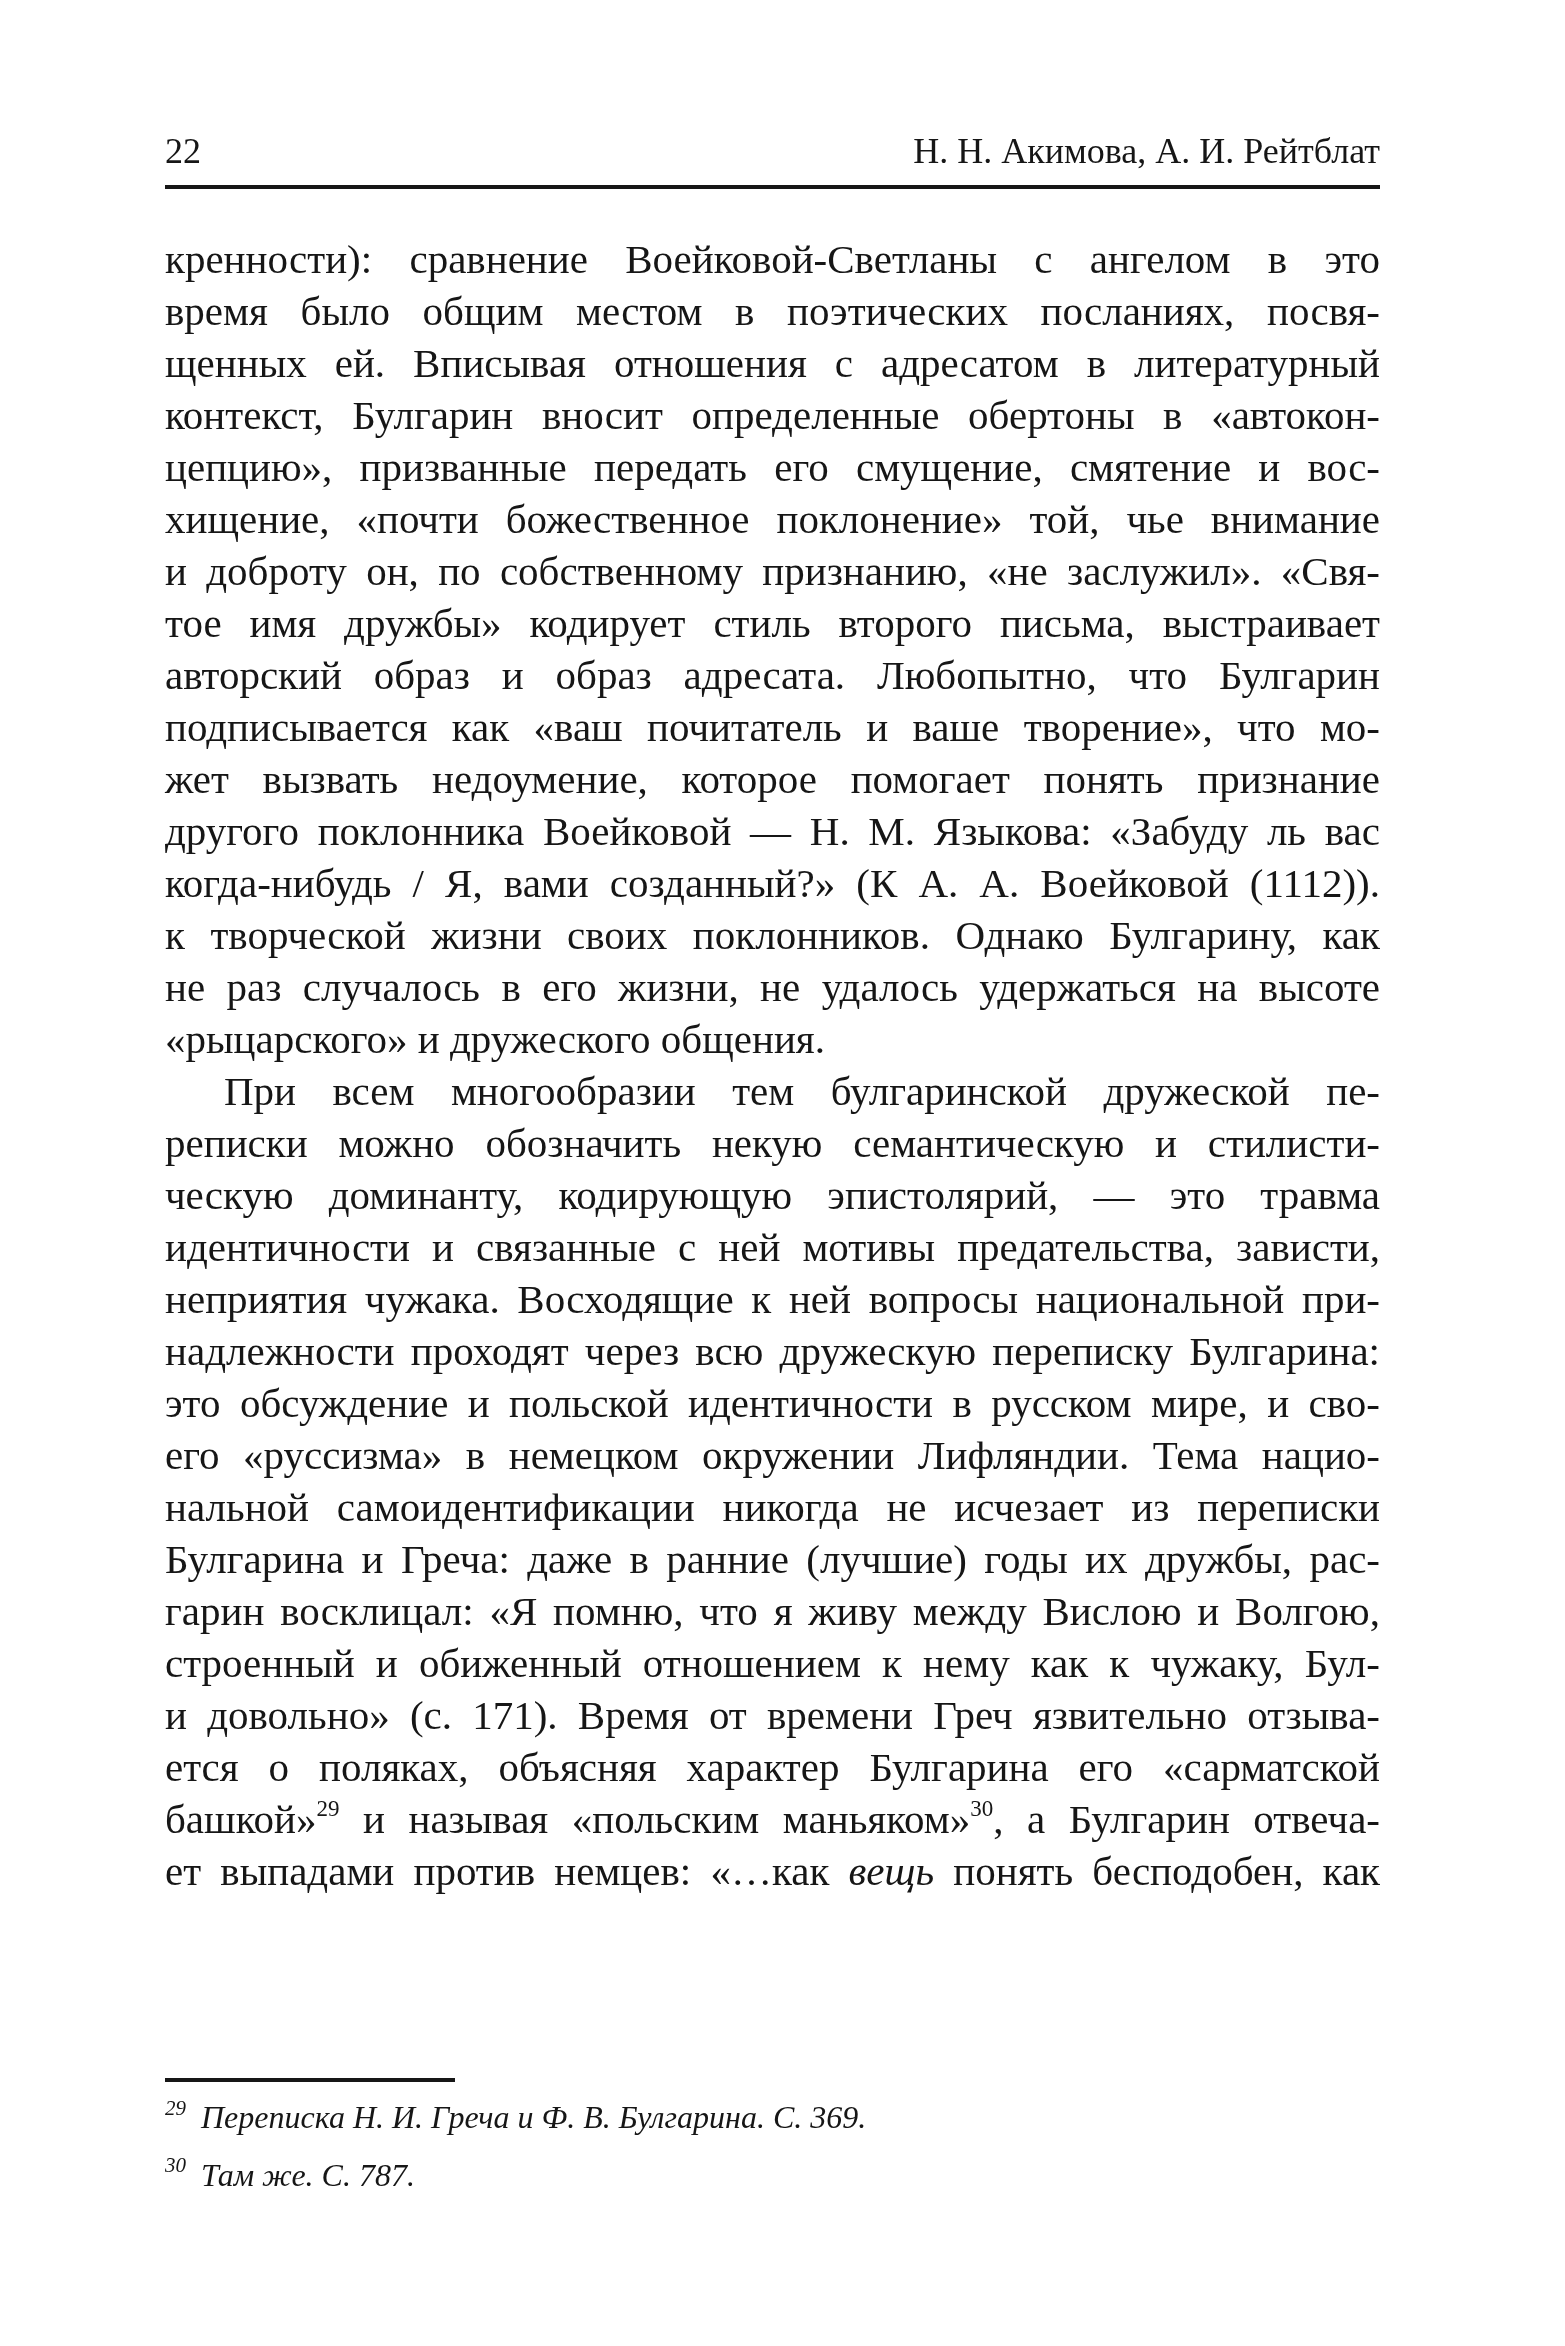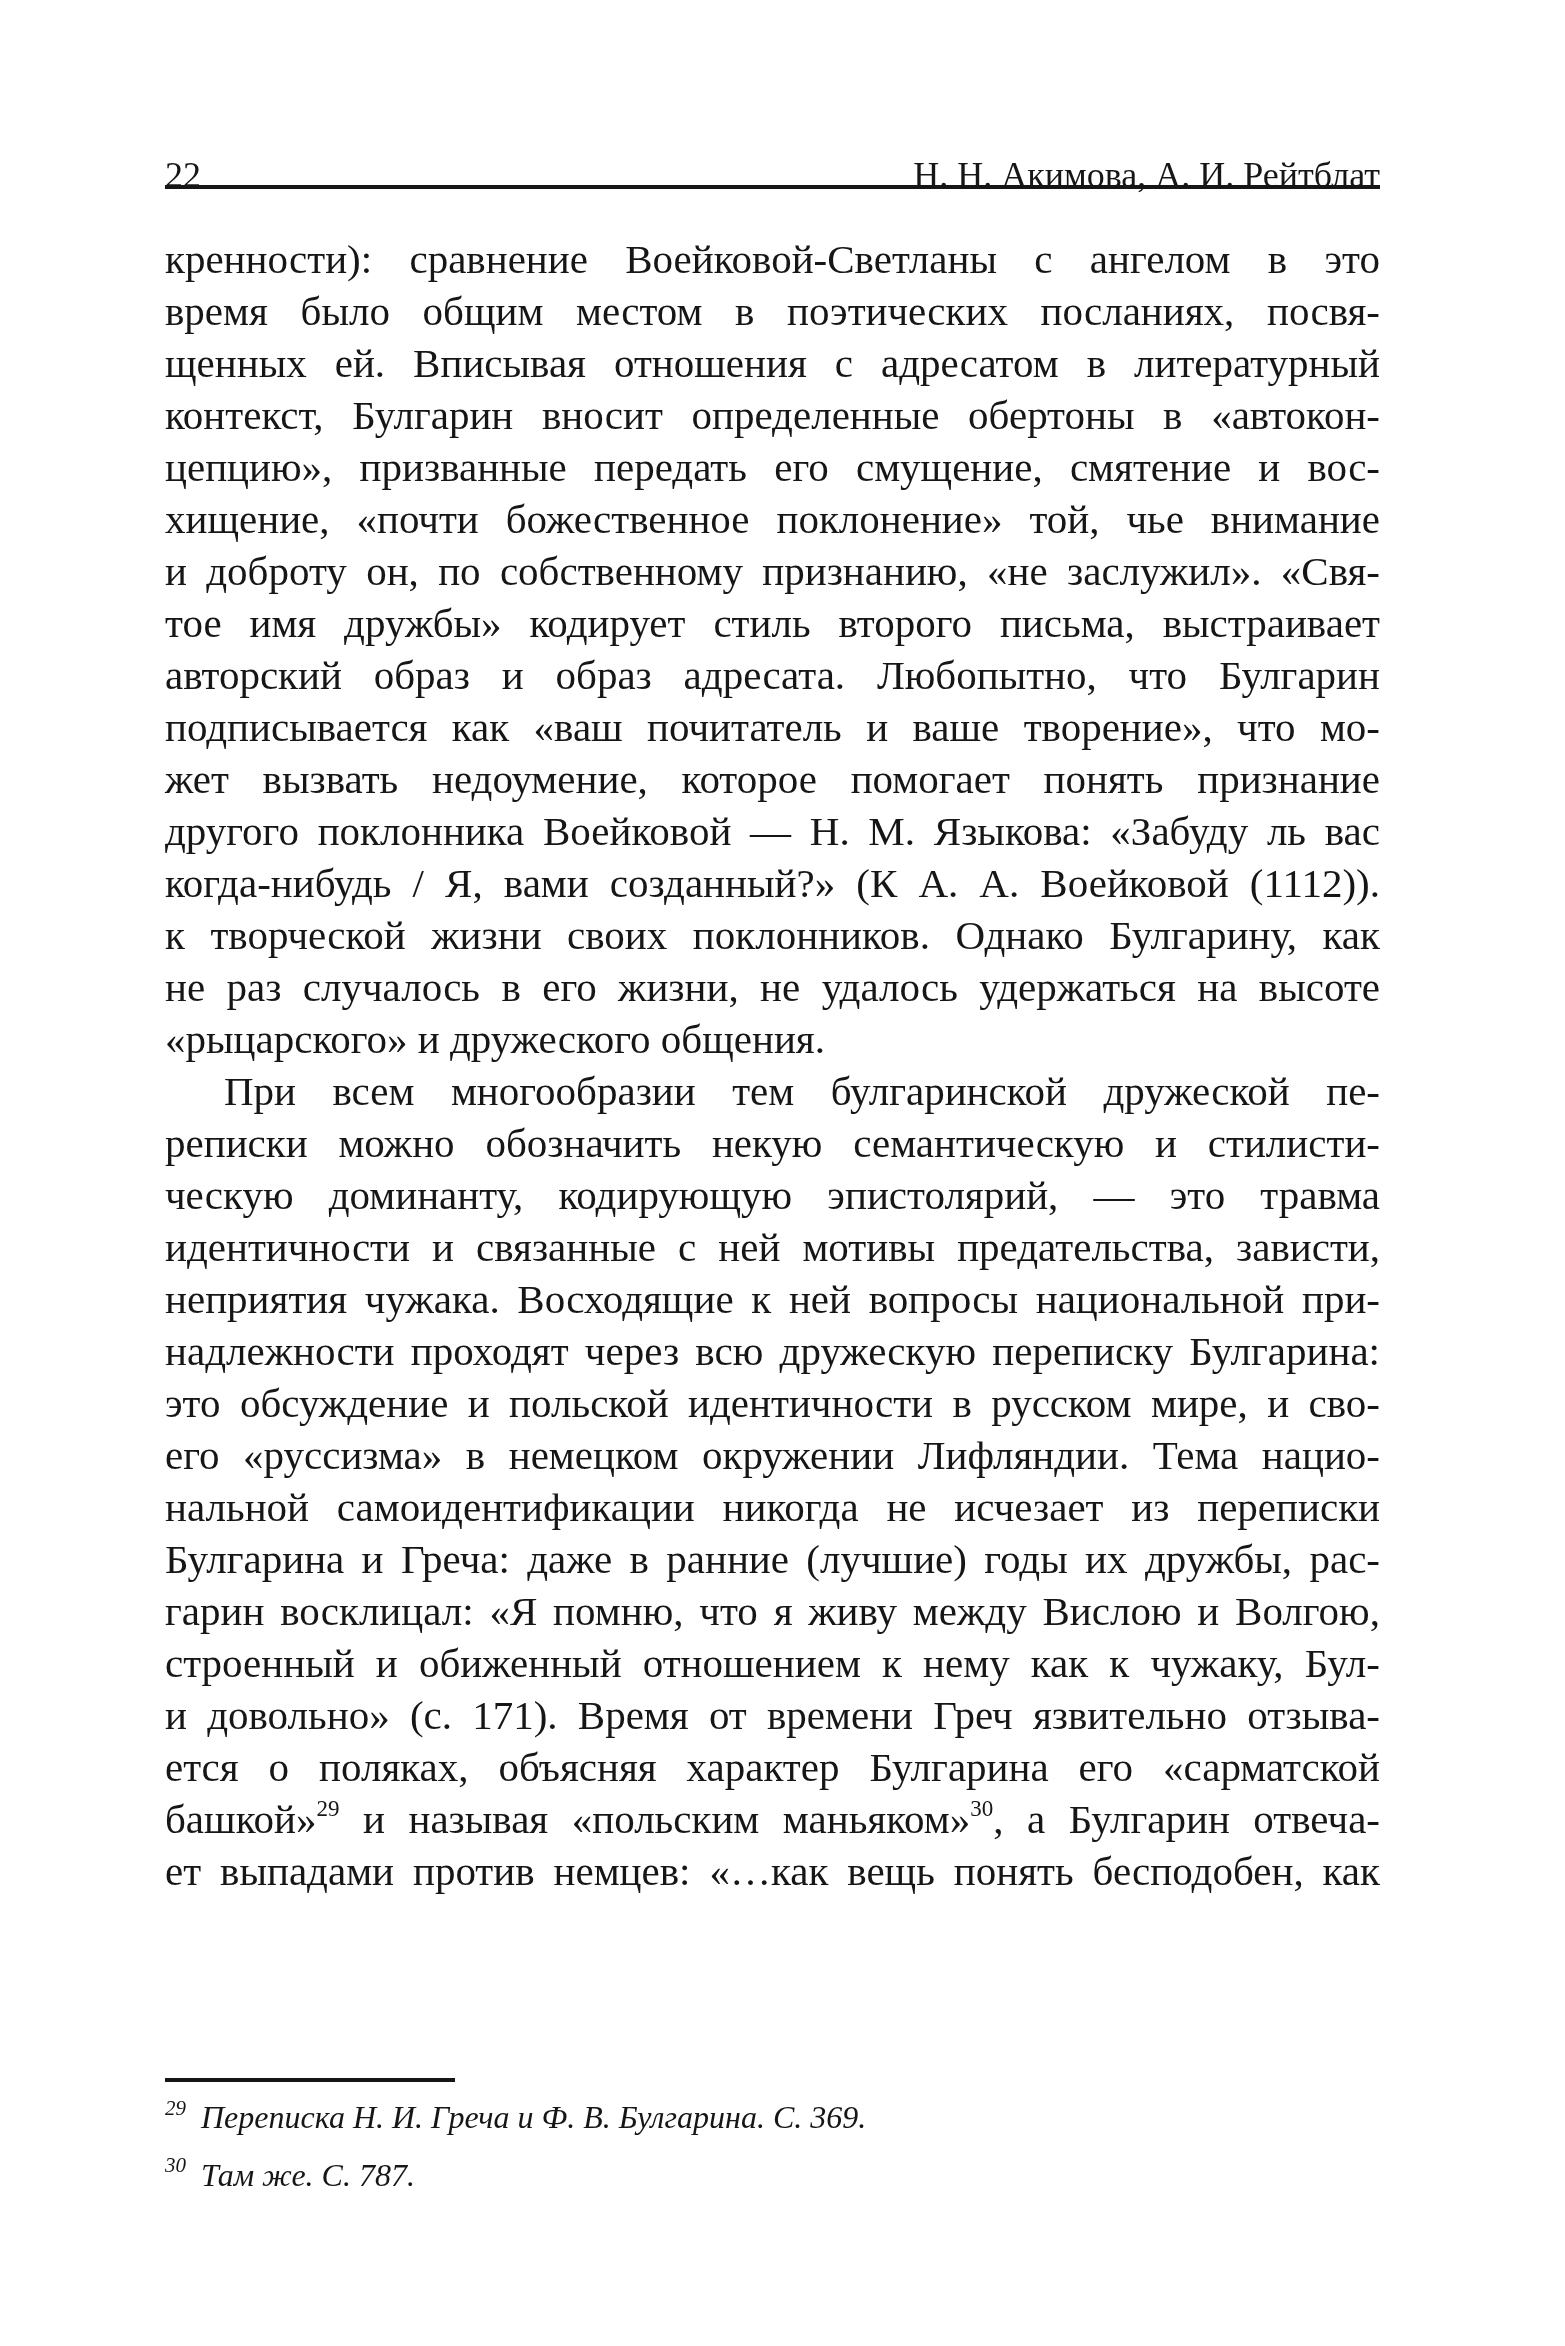--- a/index.html
+++ b/index.html
@@ -17,21 +17,20 @@
     position: absolute;
     left: 165px;
     width: 1215px;
     top: 129px;
     display: flex;
     justify-content: space-between;
     align-items: baseline;
     font-size: 36px;
     line-height: 44px;
     white-space: nowrap;
-    margin-top: 24px;
   }
   .header-rule {
     position: absolute;
     left: 165px;
     width: 1215px;
     top: 185px;
     height: 3.8px;
     background: #161616;
   }
   
@@ -47,21 +46,21 @@
     text-align: justify;
     text-align-last: justify;
   }
   .line.no-just { text-align-last: left; }
   .line.indent { text-indent: 59px; }
   .sup {
     font-size: 23px;
     line-height: 0;
     vertical-align: 17px;
   }
-  .i { }
+  .i { font-style: italic; }
   
   .fn-rule {
     position: absolute;
     left: 165px;
     top: 2078px;
     width: 290px;
     height: 3.8px;
     background: #161616;
   }
   .footnotes {

